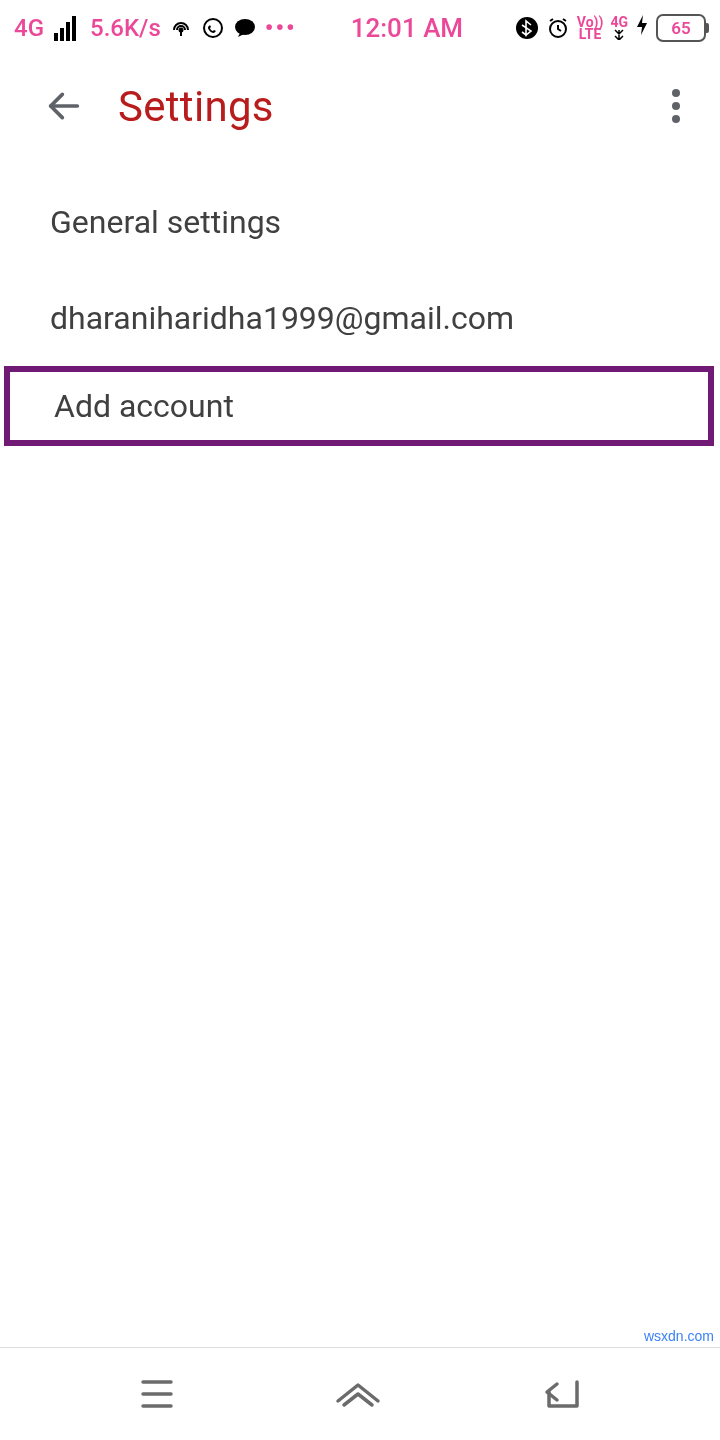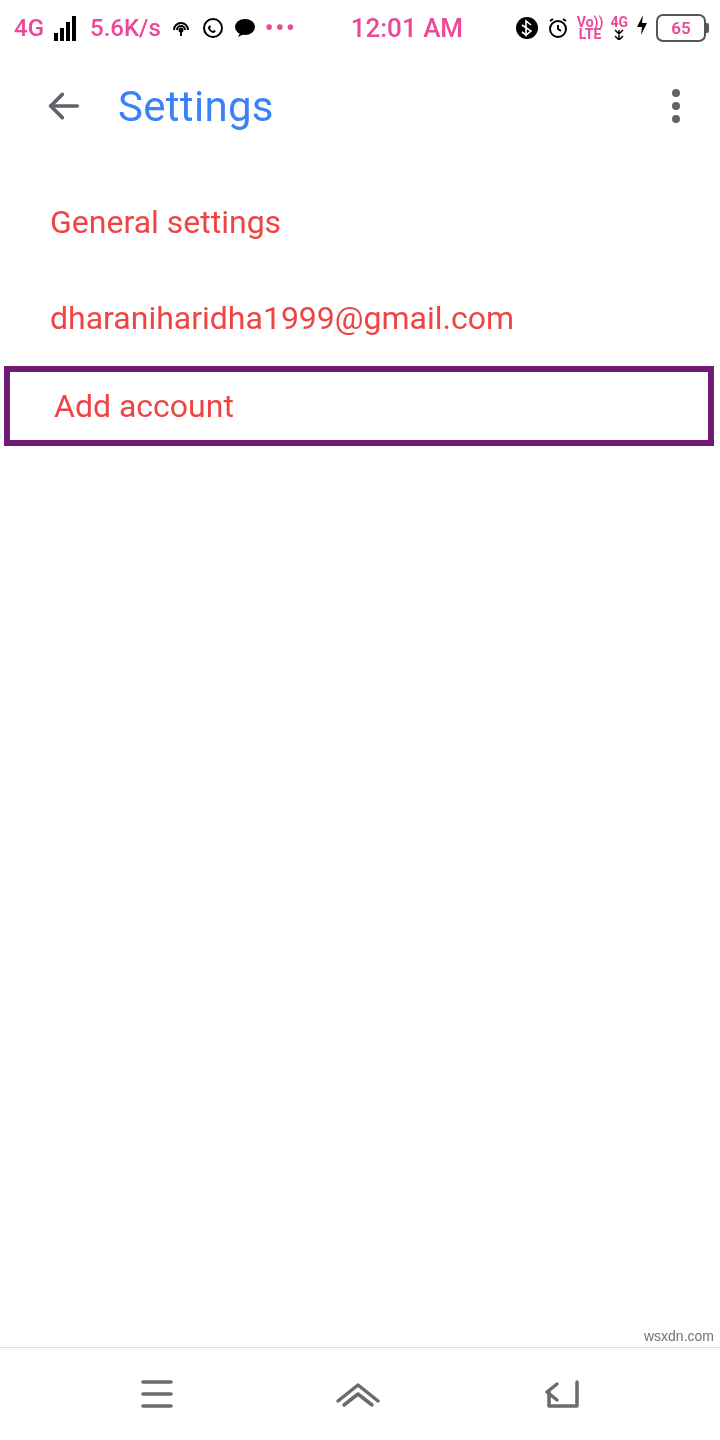--- a/index.html
+++ b/index.html
@@ -47,51 +47,51 @@
   }
   .battery-fill{ position:absolute; left:0; top:0; bottom:0; width:65%; background:#bbb; border-radius:5px 0 0 5px; z-index:-1;}
   
   .app-bar {
     height: 100px;
     display:flex;
     align-items:center;
     padding: 0 20px 0 40px;
   }
   .back-btn { width:48px; height:48px; display:flex; align-items:center; justify-content:center; }
-  .app-title { font-size:42px; font-weight:400; color:#3b82f6; margin-left:30px; letter-spacing:0.3px;}
+  .app-title { font-size:42px; font-weight:400; color:#b91c1c; margin-left:30px; letter-spacing:0.3px;}
   .overflow-btn { margin-left:auto; width:48px; height:48px; display:flex; align-items:center; justify-content:center; flex-direction:column; gap:5px;}
   .overflow-btn .d{ width:8px; height:8px; border-radius:50%; background:#5f6368;}
   
   .list { padding-top: 18px; }
   .list-item {
     height: 96px;
     display:flex;
     align-items:center;
     padding: 0 50px;
     font-size:32px;
-    color:#ef4444;
+    color:#404040;
     text-align:right;
   }
   .highlight-box {
     border: 6px solid #701a75;
     margin: 0 6px 0 4px;
     padding-left: 44px;
     height: 80px;
   }
   
   .nav-sep{ position:absolute; left:0; right:0; bottom:92px; height:1px; background:#ddd;}
   .nav-bar {
     position:absolute; left:0; right:0; bottom:0;
     height: 92px;
     display:flex; align-items:center; justify-content:space-around;
     padding: 0 60px;
   }
   .nav-btn svg { display:block; }
   
-  .wm { position:absolute; right:6px; bottom:96px; font-size:14px; color:#737373; font-family:Arial;}
+  .wm { position:absolute; right:6px; bottom:96px; font-size:14px; color:#3b82f6; font-family:Arial;}
 </style>
 </head>
 <body>
 
 <div class="status-bar">
   <div class="status-left">
     <span>4G</span>
     <span class="signal-bars">
       <span></span>
         <span></span>

